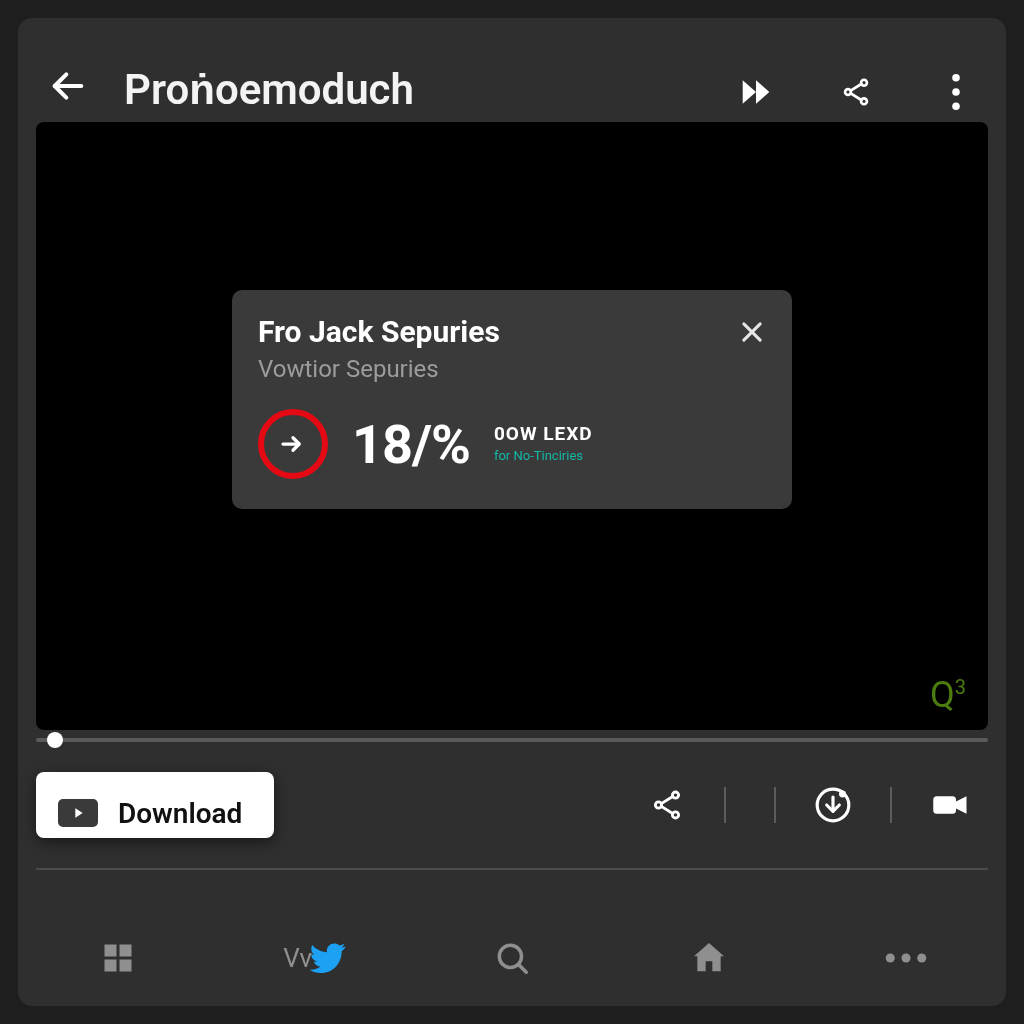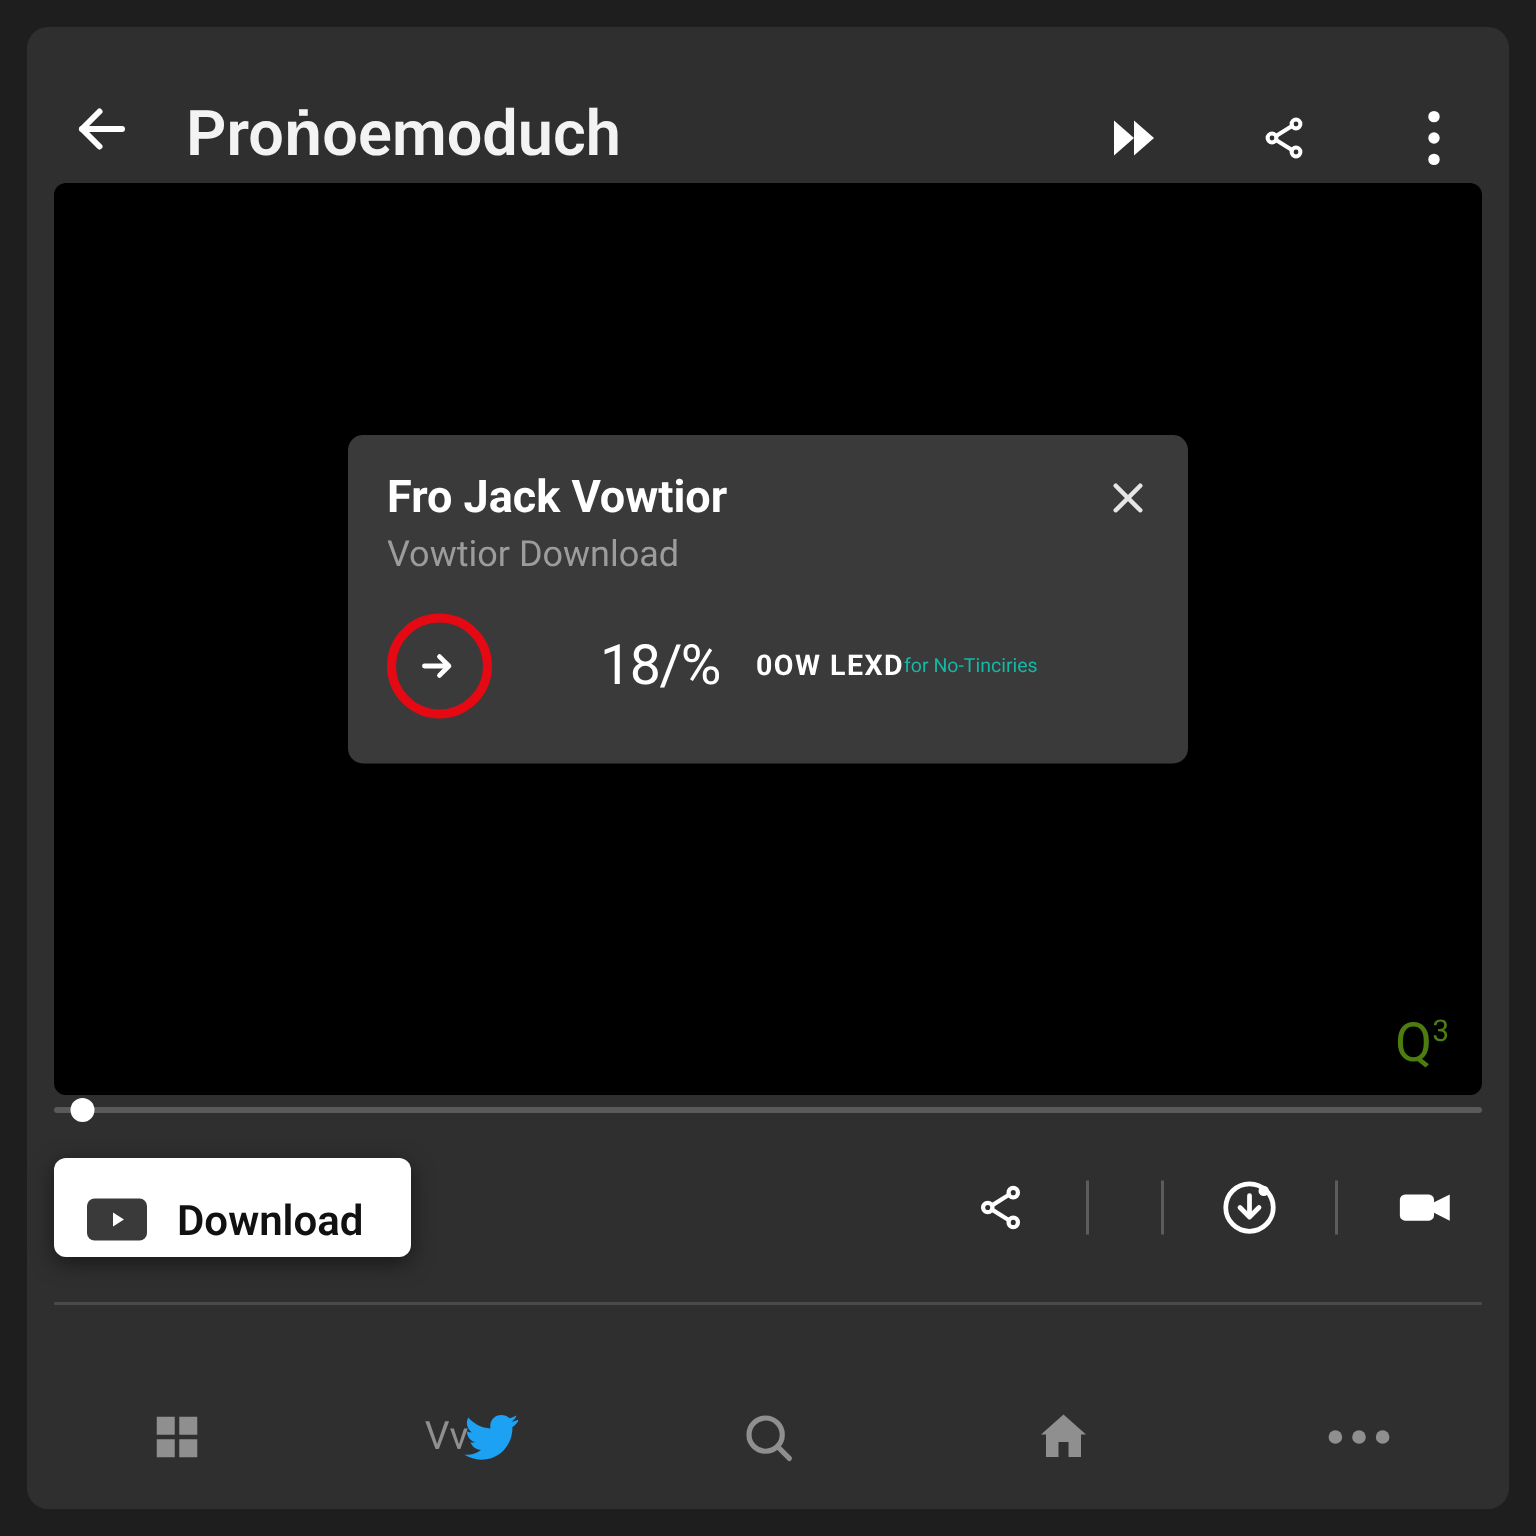--- a/index.html
+++ b/index.html
@@ -107,28 +107,27 @@
   }
   .ring {
     width: 70px; height: 70px;
     border: 6px solid #e50914;
     border-radius: 50%;
     display: flex; align-items: center; justify-content: center;
     flex: none;
   }
   .ring svg { display:block; }
   .pct {
-    font-size: 37px;
-    font-weight: 400;
+    font-size: 54px;
+    font-weight: 700;
     letter-spacing: -1px;
     flex: none;
-    margin-left: 48px;
   }
   .side-text {
-    display: flex; 
+    display: flex; flex-direction: column;
     line-height: 1.1;
   }
   .side-text .l1 { font-size: 19px; font-weight: 700; letter-spacing: 1px; }
   .side-text .l2 { font-size: 13px; color: #14b8a6; margin-top:4px;}
 
   
   .rail {
     position: relative;
     height: 4px;
     background: #5a5a5a;
@@ -251,22 +250,22 @@
 
     <div class="video-wrap">
       <div class="video">
         <div class="q-label">
           <span>Q</span><sup>3</sup>
         </div>
 
         <div class="popup">
           <div class="popup-head">
             <div>
-              <div class="popup-title">Fro Jack Vowtior</div>
-              <div class="popup-sub">Vowtior Download</div>
+              <div class="popup-title">Fro Jack Sepuries</div>
+              <div class="popup-sub">Vowtior Sepuries</div>
             </div>
             <div class="popup-close">
               <svg width="28" height="28" viewBox="0 0 24 24" fill="none" stroke="currentColor" stroke-width="2.6" stroke-linecap="round">
                   <line x1="5" y1="5" x2="19" y2="19"></line>
                   <line x1="19" y1="5" x2="5" y2="19"></line>
                 </svg>
             </div>
           </div>
           <div class="popup-body">
             <div class="ring">

